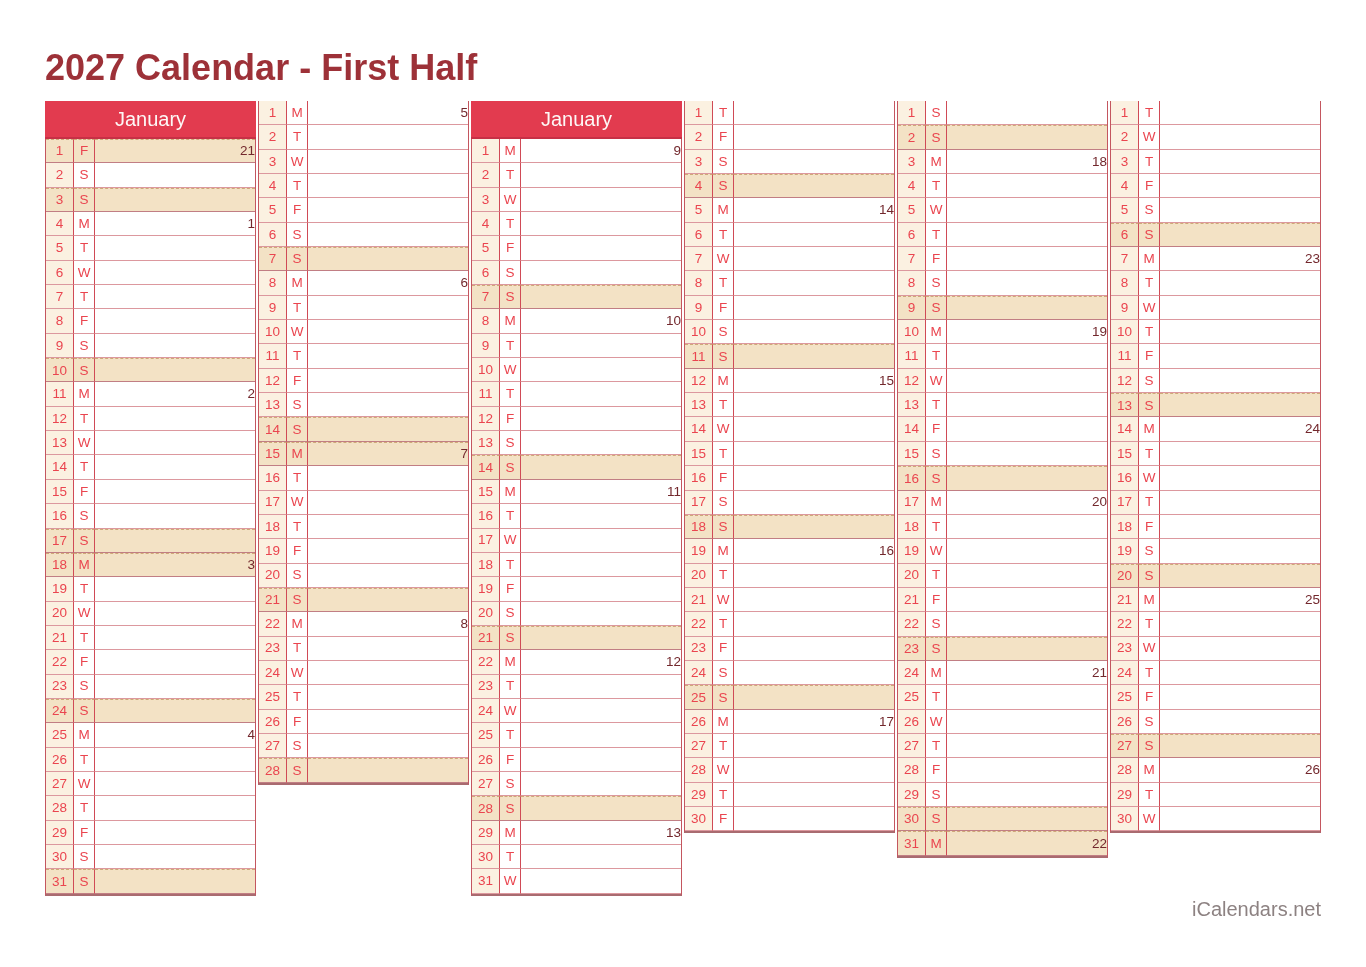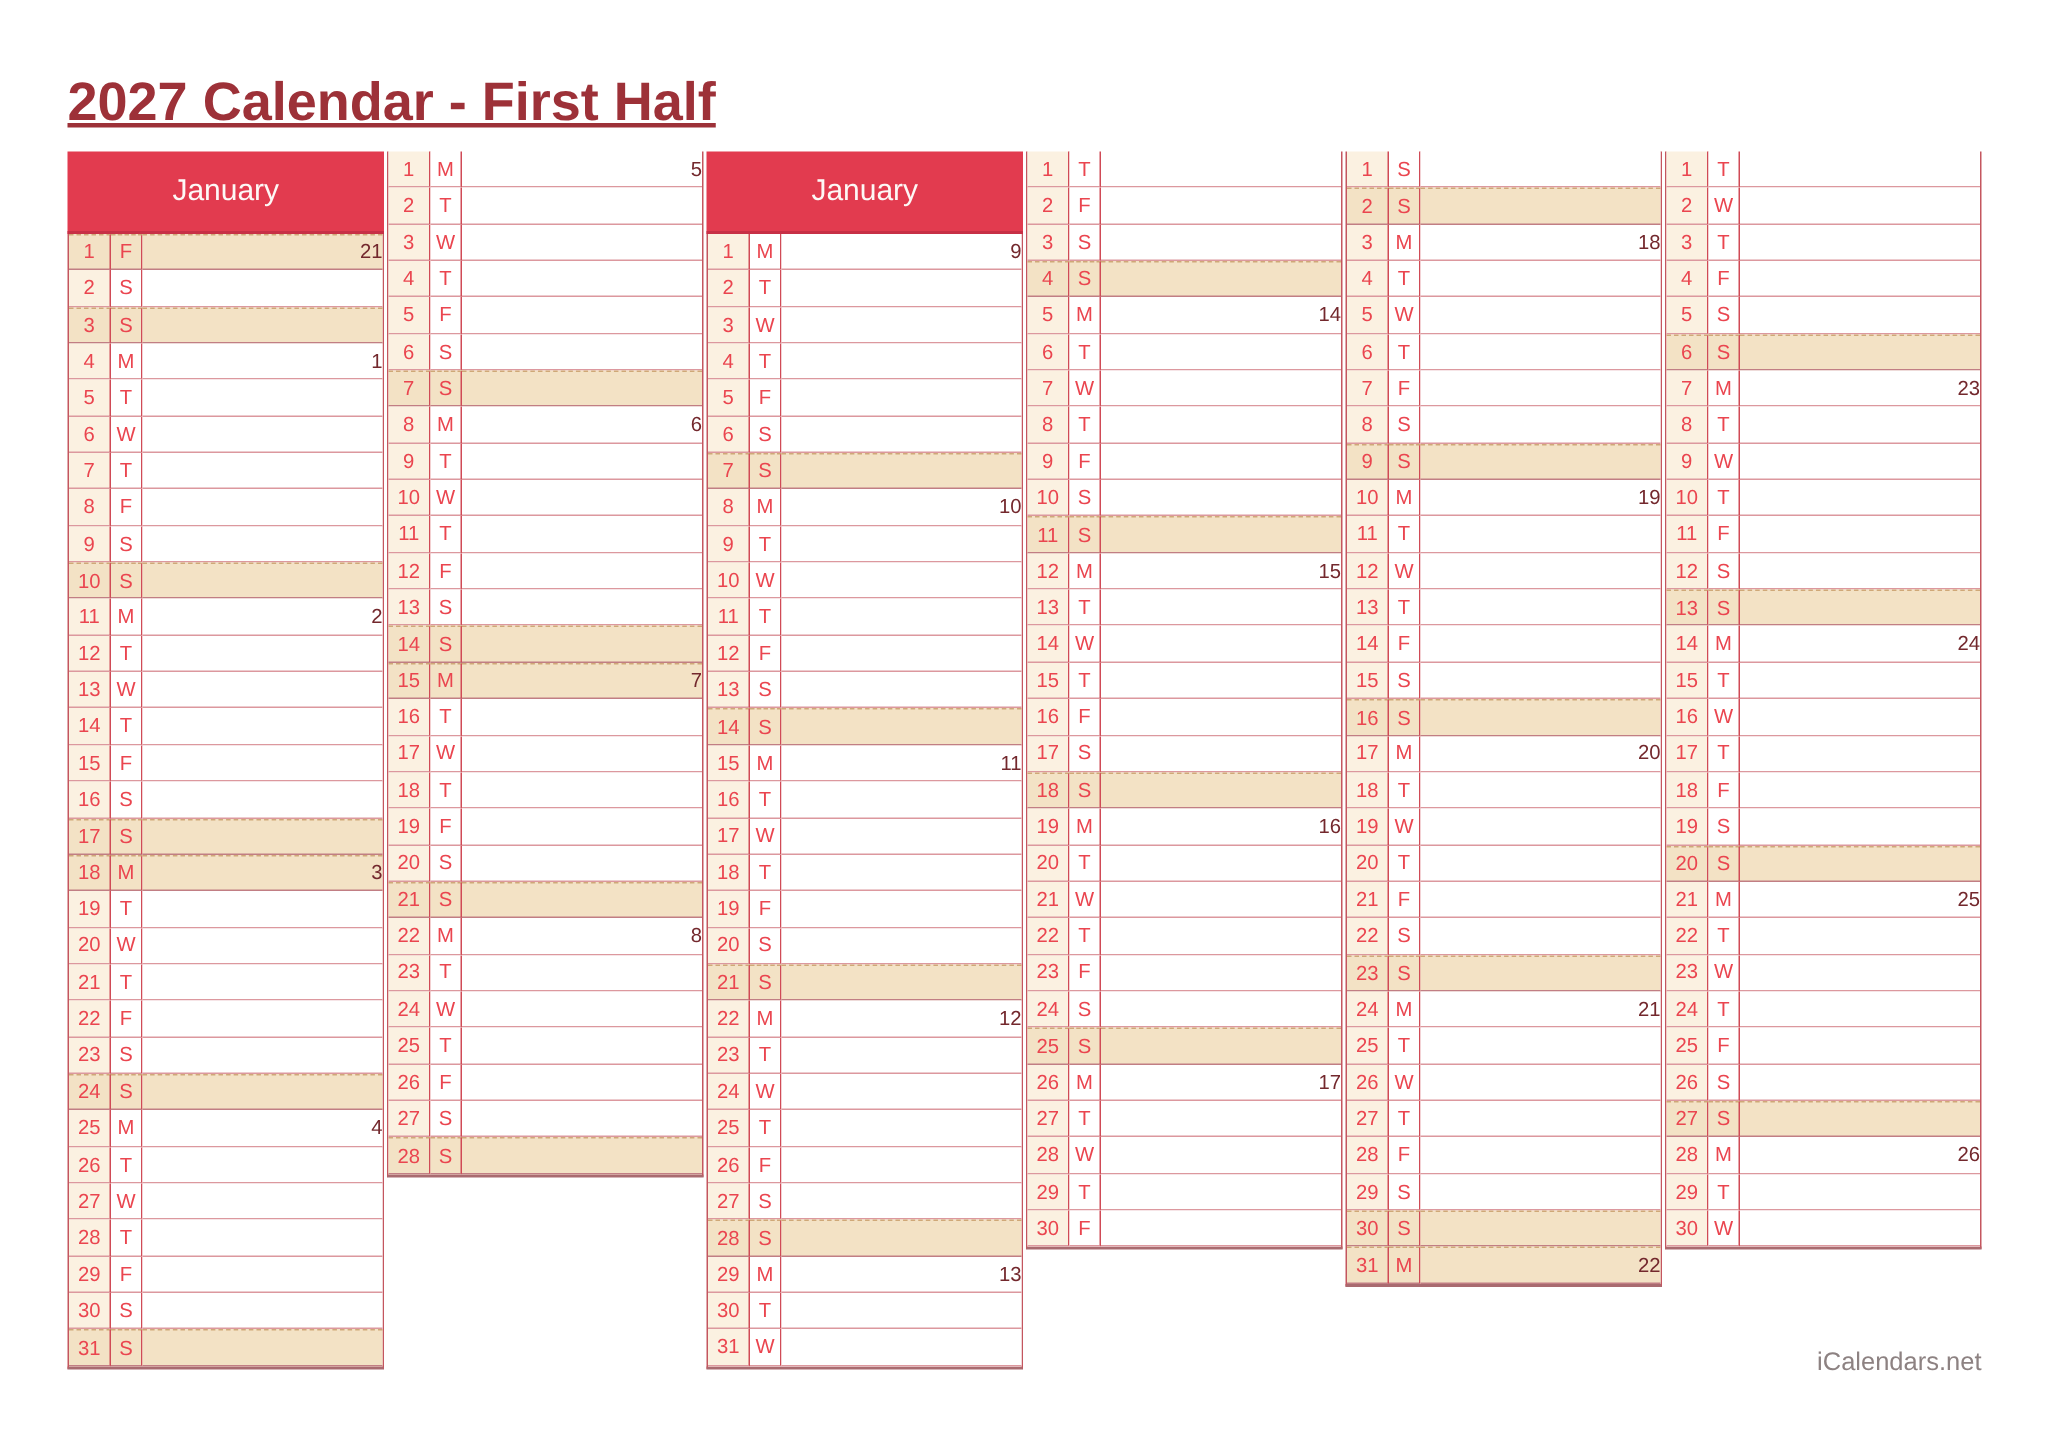--- a/index.html
+++ b/index.html
@@ -5,29 +5,28 @@
   * { margin:0; padding:0; }
   html,body { background:#ffffff; }
   .page {
     position:relative; width:1366px; height:967px; background:#fff;
     font-family:"Liberation Sans", sans-serif; overflow:hidden;
   }
   .page-title {
     position:absolute; left:45px; top:48px; margin:0;
     font-size:36px; font-weight:700; line-height:1.1;
     color:var(--title-color,#9d3138);
-    text-decoration:underline;
   }
   .months {
     position:absolute; left:45px; top:101px; width:1276px;
     display:flex; gap:2px; align-items:flex-start;
   }
   .month-col { flex:1 1 0; min-width:0; }
   .month-header {
-    height:55px; box-sizing:border-box;
+    height:38px; box-sizing:border-box;
     background:var(--header-bg,#e23b4f);
     border-bottom:2px solid var(--header-edge,#c73046);
     color:var(--header-text,#fdf8f6);
     font-size:20px; font-weight:400;
     display:flex; align-items:center; justify-content:center;text-align:center;
   }
   .month-body {
     border:1px solid var(--side-border,#c4565f);
     border-top:none;
     border-bottom:2px solid var(--bottom-border,#a96b70);
@@ -61,21 +60,21 @@
   tr.hl td {
     background:var(--hl-bg,#f3e2c5);
     border-top:1px dashed var(--hl-border,#cfa878);
     border-bottom-color:#c17e84;
   }
   tr.hl td.num, tr.hl td.letter, tr.hl td.notes {
     background:var(--hl-bg,#f3e2c5);
   }
   .footer {
     position:absolute; right:45px; top:898px;
-    font-size:17px; color:var(--footer-color,#8d8282);
+    font-size:20px; color:var(--footer-color,#8d8282);
   }
 </style>
 </head>
 <body>
 
 <div class="page">
   <h1 class="page-title">2027 Calendar - First Half</h1>
   <div class="months" id="months">
       <div class="month-col">
         <div class="month-header">January</div>

